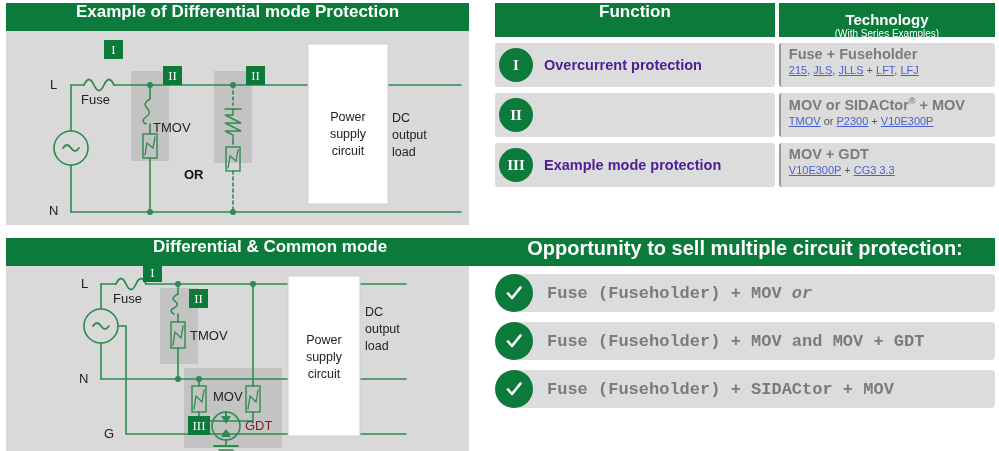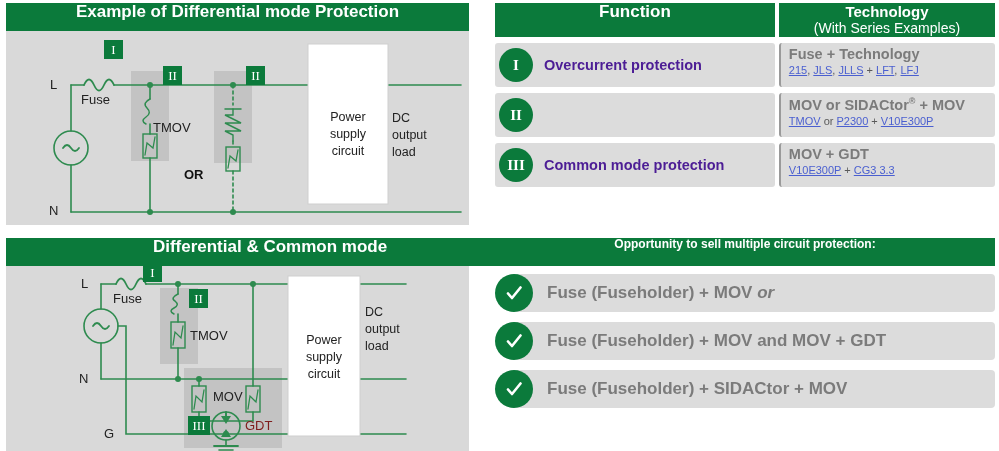--- a/index.html
+++ b/index.html
@@ -5,31 +5,31 @@
   html,body{margin:0;padding:0;background:#ffffff;}
   body{width:999px;height:451px;position:relative;overflow:hidden;
        font-family:"Liberation Sans","DejaVu Sans",sans-serif;}
 
   .panel{position:absolute;}
 
   
   .bar{background:#0b7a3b;color:#ffffff;font-weight:bold;text-align:center;
        display:flex;flex-direction:column;align-items:center;justify-content:flex-start;
        line-height:1.05;}
-  .bar .sub{font-weight:normal;font-size:14px;margin-top:1px;}
+  .bar .sub{font-weight:normal;font-size:10px;margin-top:1px;}
 
   
   .diagram{background:#d9d9d9;position:relative;}
   .diag-svg{position:absolute;left:0;top:0;}
 
   
   .tbl{position:absolute;}
   .thead{display:flex;height:34px;}
   .th-fn{width:285px;margin-right:4px;font-size:17px;}
-  .th-tech{width:220px;font-size:15px;padding-top:1px;}
+  .th-tech{width:220px;font-size:15px;padding-top:9px;}
   .trow{display:flex;margin-top:6px;height:44px;}
   .cell-fn{width:285px;background:#dcdcdc;border-radius:3px;margin-right:4px;
            display:flex;align-items:center;position:relative;}
   .badge{width:34px;height:34px;border-radius:50%;background:#0b7a3b;color:#fff;
          font-family:"Liberation Serif","DejaVu Serif",serif;font-weight:bold;
          display:flex;align-items:center;justify-content:center;font-size:15px;
          margin-left:4px;flex:0 0 auto;}
   .fn-label{color:#4c1d95;font-weight:bold;font-size:14.5px;margin-left:11px;}
   .cell-tech{width:220px;background:#dcdcdc;border-radius:3px;border-left:2px solid #9a9a9a;
              padding:3px 0 0 8px;box-sizing:border-box;}
@@ -256,51 +256,51 @@
       <span class="sub">(With Series Examples)</span>
     </div>
   </div>
   <div id="table-body">
       <div class="trow">
         <div class="cell-fn">
           <div class="badge">I</div>
           <div class="fn-label">Overcurrent protection</div>
         </div>
         <div class="cell-tech">
-          <div class="tech-main">Fuse + Technology</div>
+          <div class="tech-main">Fuse + Fuseholder</div>
           <div class="tech-sub"><span class="lnk">215</span><span>, </span><span class="lnk">JLS</span><span>, </span><span class="lnk">JLLS</span><span> + </span><span class="lnk">LFT</span><span>, </span><span class="lnk">LFJ</span></div>
         </div>
       </div>
       <div class="trow">
         <div class="cell-fn">
           <div class="badge">II</div>
         </div>
         <div class="cell-tech">
           <div class="tech-main">MOV or SIDACtor<sup>®</sup> + MOV</div>
           <div class="tech-sub"><span class="lnk">TMOV</span><span> or </span><span class="lnk">P2300</span><span> + </span><span class="lnk">V10E300P</span></div>
         </div>
       </div>
       <div class="trow">
         <div class="cell-fn">
           <div class="badge">III</div>
-          <div class="fn-label">Common mode protection</div>
+          <div class="fn-label">Example mode protection</div>
         </div>
         <div class="cell-tech">
           <div class="tech-main">MOV + GDT</div>
           <div class="tech-sub"><span class="lnk">V10E300P</span><span> + </span><span class="lnk">CG3 3.3</span></div>
         </div>
       </div>
     </div>
 </div>
 
 <div class="panel" style="left:495px;top:238px;width:500px;height:200px;">
-  <div class="bar" style="width:500px;height:28px;font-size:12px;">
+  <div class="bar" style="width:500px;height:28px;font-size:20px;">
     <span>Opportunity to sell multiple circuit protection:</span>
   </div>
-  <div id="opportunity-list" style="margin-top:6px;">
+  <div id="opportunity-list" style="margin-top:6px;font-family:Liberation Mono, monospace;">
       <div class="opp-row">
         <div class="opp-bg"></div>
         <div class="check">
           <svg width="22" height="22" viewBox="0 0 22 22">
             <path d="M5 11.5 L9 16 L17.5 5.5" stroke="#ffffff" stroke-width="2.6" fill="none" stroke-linecap="round" stroke-linejoin="round"></path>
           </svg>
         </div>
         <div class="opp-label">Fuse (Fuseholder) + MOV <i>or</i></div>
       </div>
       <div class="opp-row">

